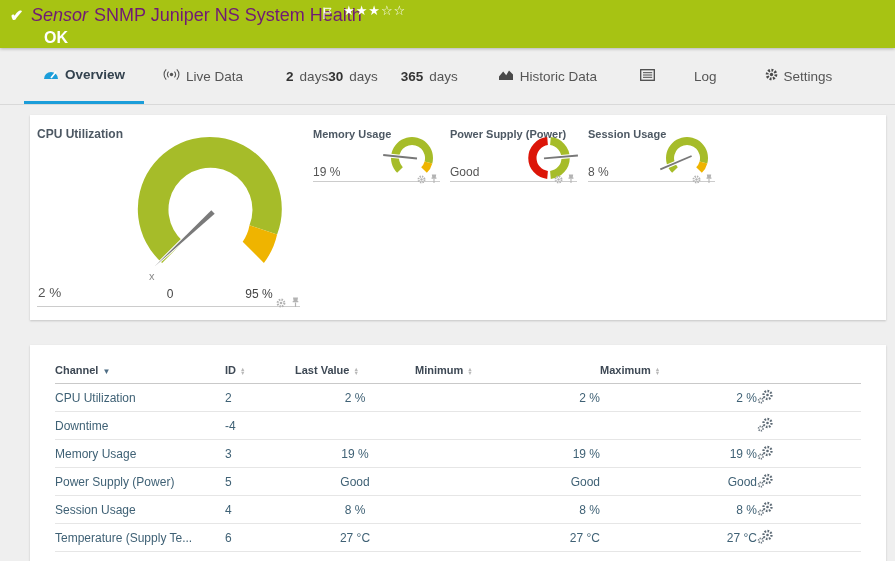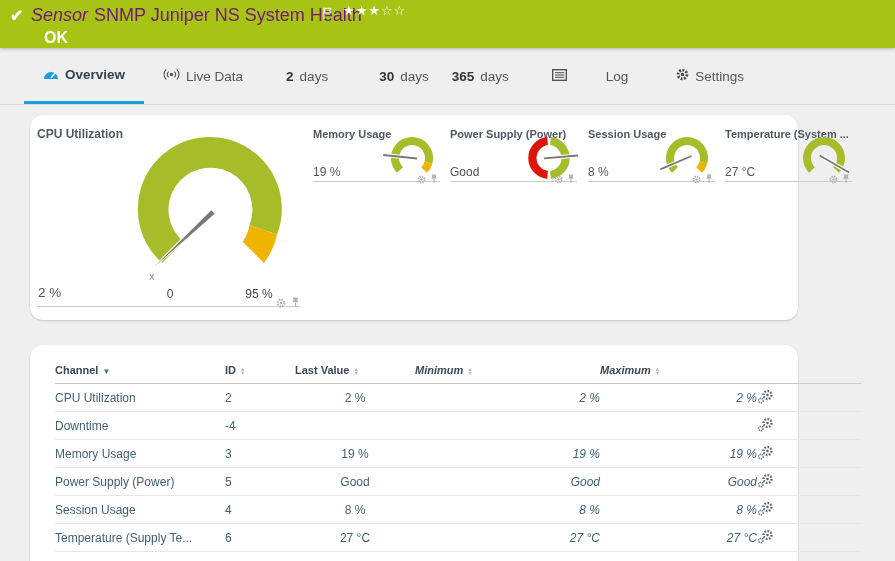--- a/index.html
+++ b/index.html
@@ -16,25 +16,25 @@
   .topbar .sensor-name i{margin-right:6px;}
   .topbar .flag{position:absolute;left:323px;top:6px;}
   .topbar .stars{position:absolute;left:343px;top:3px;color:#fff;font-size:13px;letter-spacing:1px;}
   .topbar .status{position:absolute;left:44px;top:29px;color:#fff;font-size:16px;font-weight:bold;}
   
   .tabs{position:absolute;left:0;top:48px;width:895px;height:57px;display:flex;align-items:stretch;
     border-bottom:1px solid #d9d9d9;box-sizing:border-box;}
   .tab{display:flex;align-items:center;gap:6px;font-size:13.5px;color:#555;cursor:pointer;white-space:nowrap;}
   .tab .num{font-weight:bold;color:#333;}
   .tab.active{border-bottom:3px solid #1b9dd9;padding:16px 19px;font-weight:bold;color:#33424e;}
-  .t-live{margin-left:19px;} .t-2d{margin-left:43px;} .t-30d{margin-left:51px;}
+  .t-live{margin-left:19px;} .t-2d{margin-left:43px;} .t-30d{}
   .t-365d{margin-left:23px;} .t-hist{margin-left:40px;} .t-log{margin-left:43px;gap:39px;} .t-set{margin-left:48px;}
   .tab.active{margin-left:24px;}
   
-  .panel{position:absolute;left:30px;width:768px;background:#fff;box-shadow:0 1px 2px rgba(0,0,0,.18);border-radius:13px;}
+  .panel{position:absolute;left:30px;width:856px;background:#fff;box-shadow:0 1px 2px rgba(0,0,0,.18);}
   .panel.gauges{top:115px;height:205px;}
   .panel.channels{top:345px;height:230px;}
   
   .cpu-cell{position:absolute;left:0;top:0;width:280px;height:205px;}
   .cpu-title{position:absolute;left:7px;top:12px;font-size:12px;font-weight:bold;color:#4d5863;}
   .cpu-svg{position:absolute;left:83px;top:2px;}
   .cpu-value{position:absolute;left:8px;top:170px;font-size:13.5px;color:#555;}
   .cpu-line{position:absolute;left:7px;top:191px;width:263px;height:1px;background:#ccc;}
   .cpu-icons{position:absolute;left:246px;top:179px;display:flex;gap:5px;align-items:center;}
   
@@ -46,21 +46,21 @@
   .sm-value{position:absolute;left:0;top:37px;font-size:12px;color:#555;}
   .sm-icons{position:absolute;right:2px;top:42px;display:flex;gap:4px;align-items:center;}
   
   table.chan{position:absolute;left:25px;top:12px;width:806px;border-collapse:collapse;table-layout:fixed;}
   table.chan th{font-size:11px;font-weight:bold;color:#3d4854;text-align:left;height:26px;
     border-bottom:1px solid #c9c9c9;padding:0;}
   table.chan td{font-size:12px;height:27px;border-bottom:1px solid #e6e6e6;padding:0;color:#3f6175;}
   .col-chan{width:170px;} .col-id{width:70px;} .col-last{width:120px;}
   .col-min{width:185px;} .col-max{width:157px;} .col-cog{width:104px;}
   td.chan-name{color:#454545;white-space:nowrap;overflow:hidden;}
-  th.r,td.r{text-align:right;padding-right:5px;font-style:italic;}
+  th.r,td.r{text-align:right;padding-right:5px;}
   td.c,th.cth{text-align:center;}
   th.lv{text-align:left;padding-left:5px;}
   td.cog{padding-left:70px;}
   .sorters{display:inline-flex;flex-direction:column;margin-left:4px;vertical-align:middle;
     font-size:5.5px;line-height:4.5px;color:#b8b8b8;}
   .sort-desc{font-size:8px;color:#4e6d84;margin-left:4px;vertical-align:middle;}
 </style>
 </head>
 <body>
 
@@ -101,20 +101,28 @@
     <span class="num">2</span>
     <span>days</span>
   </div>
   <div class="tab t-30d">
     <span class="num">30</span>
     <span>days</span>
   </div>
   <div class="tab t-365d">
     <span class="num">365</span>
     <span>days</span>
+  </div>
+  <div class="tab t-hist">
+    <span>
+      <svg width="16" height="13" viewBox="0 0 16 13">
+          <path d="M1 12 V8.5 L5.2 3.5 L8.2 7.2 L11 2.5 L15 6.5 V12 Z" fill="#4a4a4a"></path>
+        </svg>
+    </span>
+    <span>Historic Data</span>
   </div>
   <div class="tab t-log">
     <span>
       <svg width="15" height="12" viewBox="0 0 15 12">
         <rect x="0.7" y="0.7" width="13.6" height="10.6" fill="none" stroke="#4a4a4a" stroke-width="1.3"></rect>
         <line x1="3" y1="3.7" x2="12.2" y2="3.7" stroke="#4a4a4a" stroke-width="1"></line>
         <line x1="3" y1="6" x2="12.2" y2="6" stroke="#4a4a4a" stroke-width="1"></line>
         <line x1="3" y1="8.3" x2="12.2" y2="8.3" stroke="#4a4a4a" stroke-width="1"></line>
       </svg>
     </span>
@@ -220,39 +228,20 @@
             <circle cx="6" cy="6" r="4" fill="none" stroke="#b3b3b3" stroke-width="2.6" stroke-dasharray="1.8 1.35"></circle>
             <circle cx="6" cy="6" r="1.6" fill="#b3b3b3"></circle>
           </svg></span>
       <span><svg width="8" height="10" viewBox="0 0 9 11">
             <path d="M2 0.5 h5 l-0.6 3.4 h0.9 v1.4 h-5.6 v-1.4 h0.9 z" fill="#b3b3b3"></path>
             <line x1="4.5" y1="5.5" x2="4.5" y2="10" stroke="#b3b3b3" stroke-width="1.2"></line>
           </svg></span>
     </div>
   </div>
 
-  <div class="sm-cell sm-tmp">
-    <div class="sm-title">Temperature (System ...</div>
-    <svg class="sm-svg" width="60" height="56" viewBox="0 0 60 56">
-      <path d="M 15.15 40.85 A 21 21 0 1 1 44.85 40.85 L 39.19 35.19 A 13 13 0 1 0 20.81 35.19 Z" fill="#a6bc29"></path>
-      <line x1="25.7" y1="23.5" x2="55.1" y2="40.5" stroke="#ffffff" stroke-width="4"></line>
-      <line x1="25.7" y1="23.5" x2="55.1" y2="40.5" stroke="#787878" stroke-width="1.8"></line>
-    </svg>
-    <div class="sm-value">27 °C</div>
-    <div class="sm-icons">
-      <span><svg width="9" height="9" viewBox="0 0 12 12">
-            <circle cx="6" cy="6" r="4" fill="none" stroke="#b3b3b3" stroke-width="2.6" stroke-dasharray="1.8 1.35"></circle>
-            <circle cx="6" cy="6" r="1.6" fill="#b3b3b3"></circle>
-          </svg></span>
-      <span><svg width="8" height="10" viewBox="0 0 9 11">
-            <path d="M2 0.5 h5 l-0.6 3.4 h0.9 v1.4 h-5.6 v-1.4 h0.9 z" fill="#b3b3b3"></path>
-            <line x1="4.5" y1="5.5" x2="4.5" y2="10" stroke="#b3b3b3" stroke-width="1.2"></line>
-          </svg></span>
-    </div>
-  </div>
 </div>
 
 <div class="panel channels">
   <table class="chan">
     <colgroup>
       <col class="col-chan">
         <col class="col-id">
         <col class="col-last">
       <col class="col-min">
         <col class="col-max">

